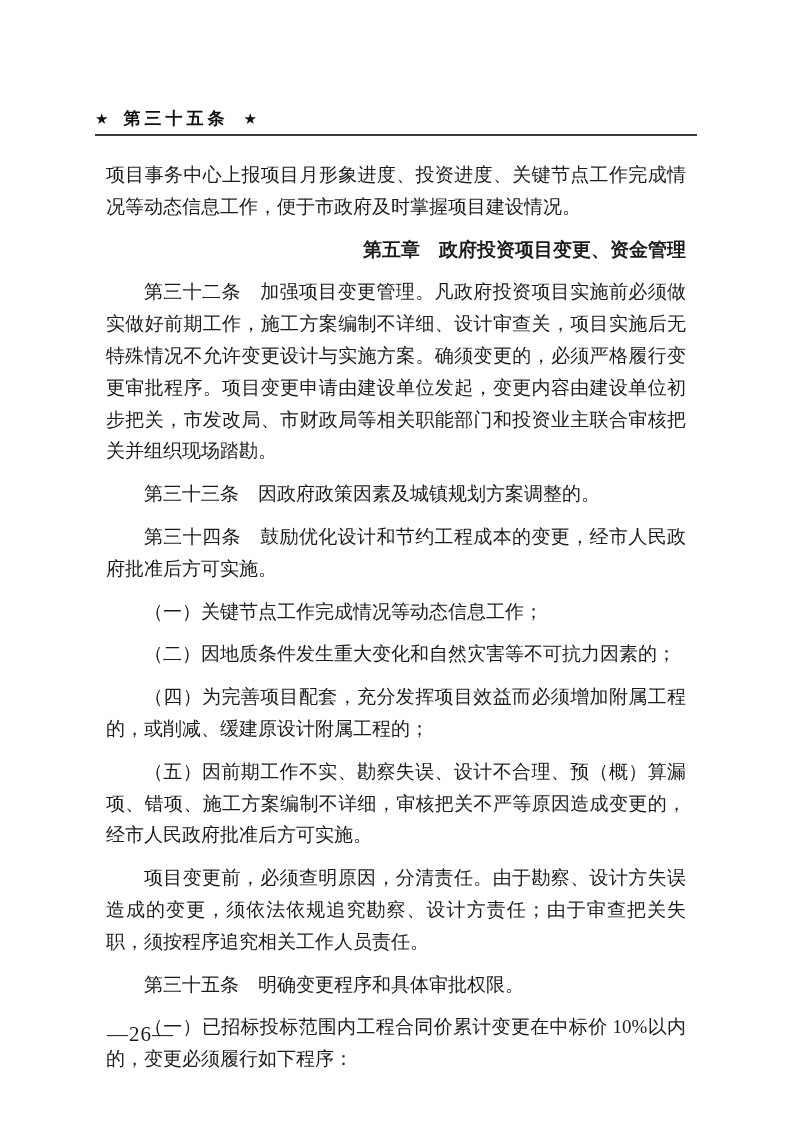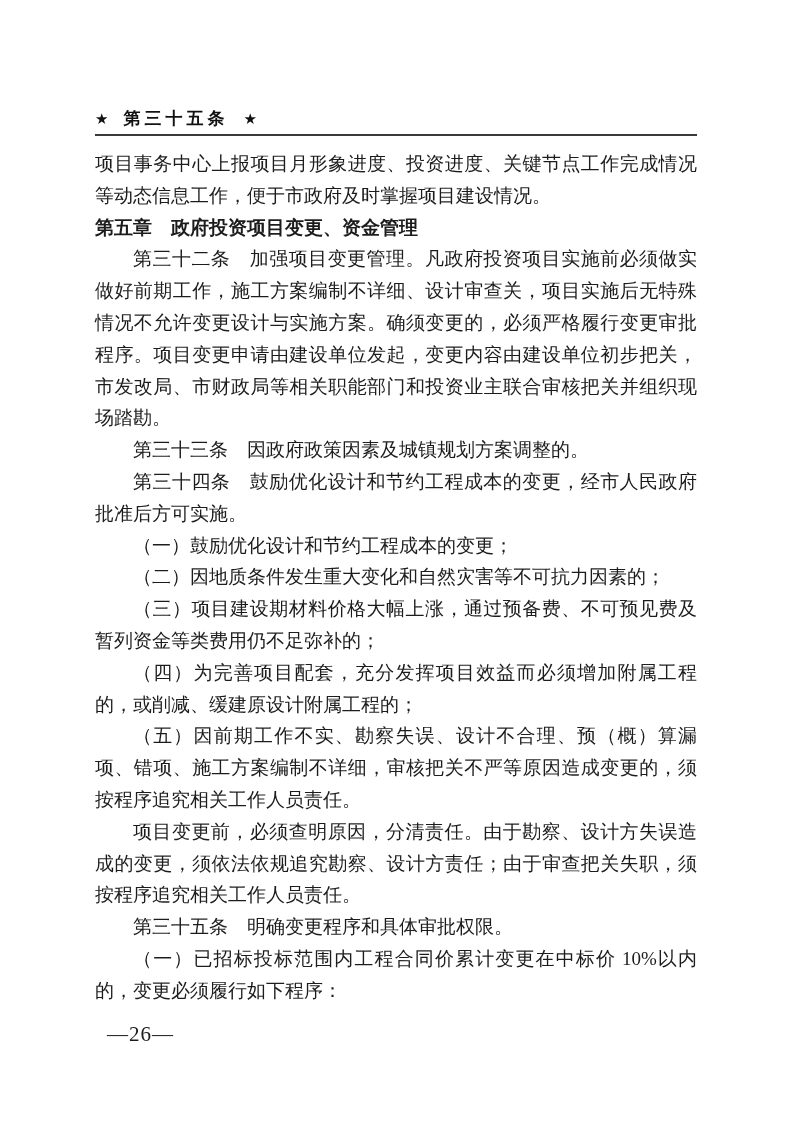--- a/index.html
+++ b/index.html
@@ -40,34 +40,34 @@
     letter-spacing: 4px;
     line-height: 1;
   }
   .doc-body {
     position: absolute;
     left: 95px;
     right: 97px;
     top: 148px;
   }
   .para {
-    margin: 0;
+    margin: 11px;
     font-size: 19px;
     line-height: 31.8px;
     text-align: justify;
     text-justify: inter-ideograph;
     text-indent: 2em;
     word-break: break-all;
   }
   .para.no-indent {
     text-indent: 0;
   }
   .para.chapter {
     text-indent: 0;
-    text-align: left;
+    text-align: right;
     font-weight: 700;
     font-family: Liberation Serif, serif;
   }
   .page-number {
     position: absolute;
     left: 107px;
     top: 1022px;
     font-size: 21px;
     letter-spacing: 1px;
     color: #1c1c1c;
@@ -83,25 +83,24 @@
     <span class="gazette-title">第三十五条</span>
     <span class="star">★</span>
   </div>
 
   <div class="doc-body">
     <p class="para no-indent">项目事务中心上报项目月形象进度、投资进度、关键节点工作完成情况等动态信息工作，便于市政府及时掌握项目建设情况。</p>
     <p class="para chapter">第五章　政府投资项目变更、资金管理</p>
     <p class="para">第三十二条　加强项目变更管理。凡政府投资项目实施前必须做实做好前期工作，施工方案编制不详细、设计审查关，项目实施后无特殊情况不允许变更设计与实施方案。确须变更的，必须严格履行变更审批程序。项目变更申请由建设单位发起，变更内容由建设单位初步把关，市发改局、市财政局等相关职能部门和投资业主联合审核把关并组织现场踏勘。</p>
     <p class="para">第三十三条　因政府政策因素及城镇规划方案调整的。</p>
     <p class="para">第三十四条　鼓励优化设计和节约工程成本的变更，经市人民政府批准后方可实施。</p>
-    <p class="para">（一）鼓励优化设计和节约工程成本的变更；</p>
+    <p class="para">（一）关键节点工作完成情况等动态信息工作；</p>
     <p class="para">（二）因地质条件发生重大变化和自然灾害等不可抗力因素的；</p>
-    <p class="para">（三）项目建设期材料价格大幅上涨，通过预备费、不可预见费及暂列资金等类费用仍不足弥补的；</p>
     <p class="para">（四）为完善项目配套，充分发挥项目效益而必须增加附属工程的，或削减、缓建原设计附属工程的；</p>
-    <p class="para">（五）因前期工作不实、勘察失误、设计不合理、预（概）算漏项、错项、施工方案编制不详细，审核把关不严等原因造成变更的，须按程序追究相关工作人员责任。</p>
+    <p class="para">（五）因前期工作不实、勘察失误、设计不合理、预（概）算漏项、错项、施工方案编制不详细，审核把关不严等原因造成变更的，经市人民政府批准后方可实施。</p>
     <p class="para">项目变更前，必须查明原因，分清责任。由于勘察、设计方失误造成的变更，须依法依规追究勘察、设计方责任；由于审查把关失职，须按程序追究相关工作人员责任。</p>
     <p class="para">第三十五条　明确变更程序和具体审批权限。</p>
     <p class="para">（一）已招标投标范围内工程合同价累计变更在中标价 10%以内的，变更必须履行如下程序：</p>
   </div>
 
   <div class="page-number">—26—</div>
 
 </div>
 
 </body></html>

